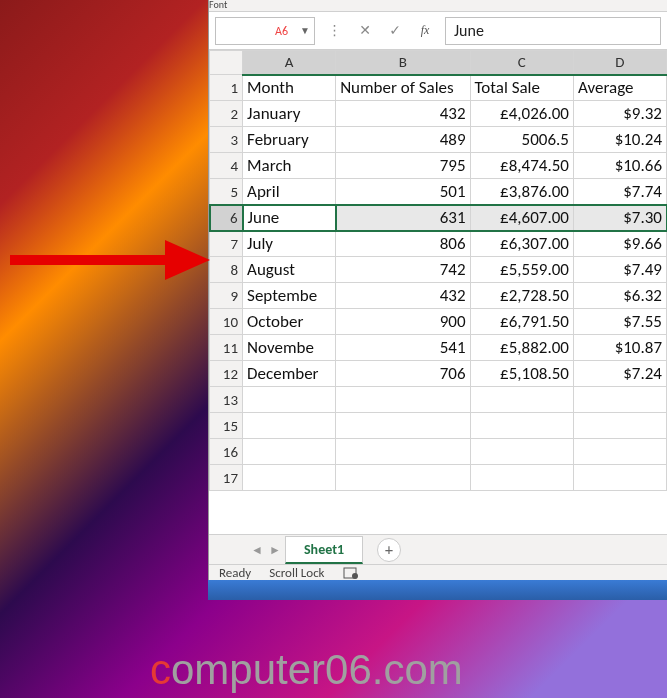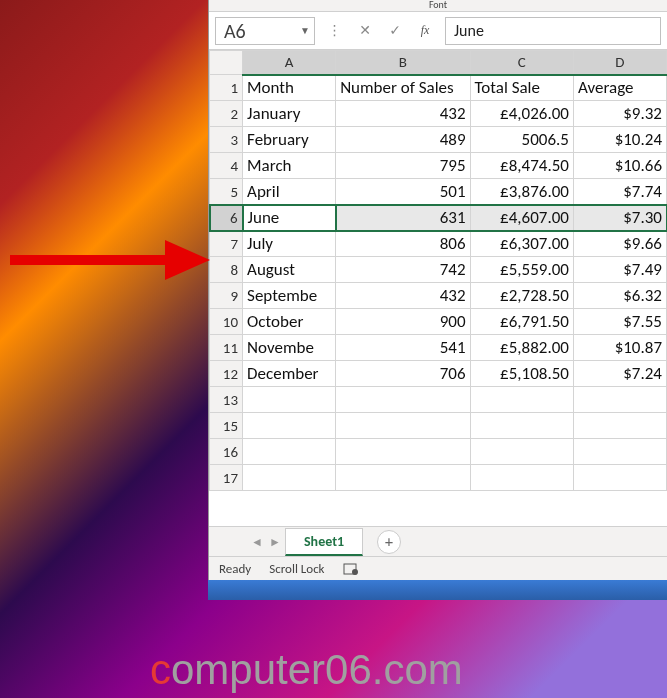--- a/index.html
+++ b/index.html
@@ -28,21 +28,21 @@
     background: #fff;
     border-left: 1px solid #999;
     display: flex;
     flex-direction: column;
   }
   .ribbon-stub {
     height: 12px;
     background: #f3f2f1;
     border-bottom: 1px solid #d0d0d0;
     display: flex;
-    justify-content: center;
+    justify-content: flex-start;
     align-items: flex-end;
     font-size: 10px;
     color: #444;
   }
   .name-fx-bar {
     display: flex;
     align-items: center;
     height: 38px;
     background: #fff;
     border-bottom: 1px solid #d0d0d0;
@@ -53,23 +53,24 @@
     width: 100px;
     height: 28px;
     border: 1px solid #c0c0c0;
     display: flex;
     align-items: center;
     background: #fff;
   }
   .name-box .val {
     flex: 1;
     padding: 0 8px;
-    font-size: 20px;
+    font-size: 12px;
     font-family: Calibri, Arial, sans-serif;
-    color: #404040;
+    color: #ef4444;
+    text-align: right;
   }
   .name-box .dd {
     width: 18px;
     display: flex;
     align-items: center;
     justify-content: center;
     color: #666;
     font-size: 10px;
   }
   .fx-buttons {
@@ -197,21 +198,21 @@
     height: 24px;
     border: 1px solid #ccc;
     border-radius: 50%;
     display:flex;align-items:center;justify-content:center;
     color:#666;
     margin-left: 12px;
     font-size: 16px;
     background:#fff;
   }
   .status-bar {
-    height: 24px;
+    height: 16px;
     background: #f3f2f1;
     border-top: 1px solid #d0d0d0;
     display: flex;
     align-items: center;
     gap: 18px;
     padding: 0 10px;
     font-size: 13px;
     color: #444;
   }
   .status-item { display:flex; align-items:center; gap:4px;}

